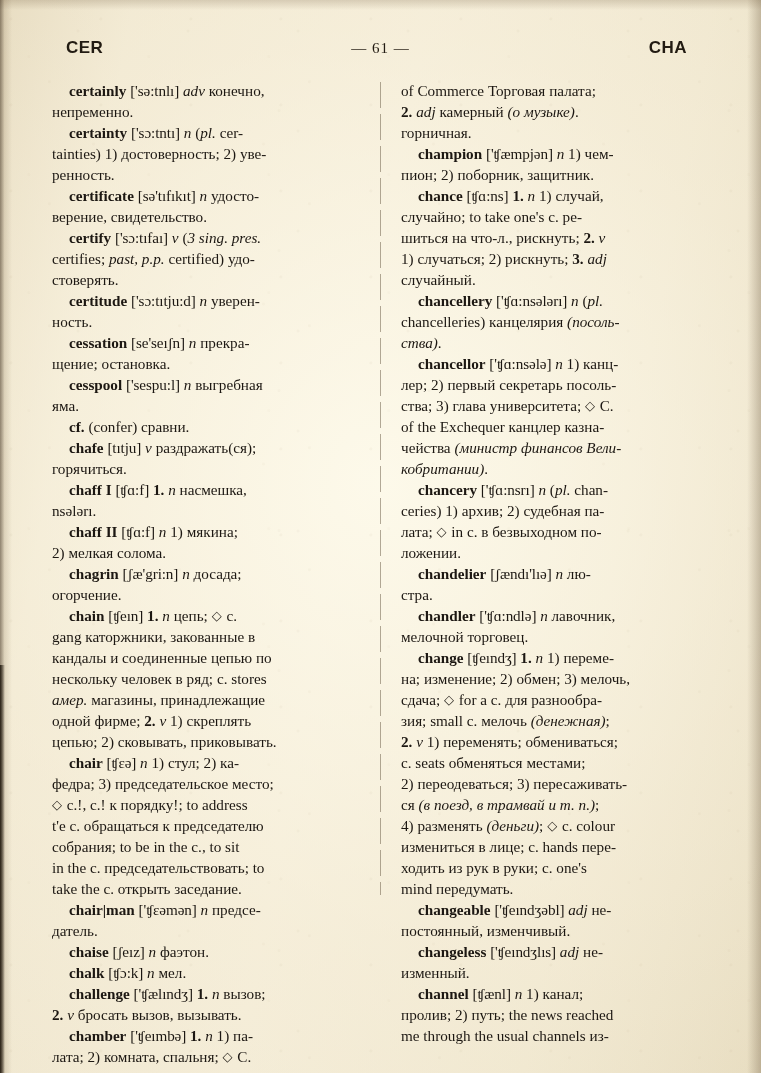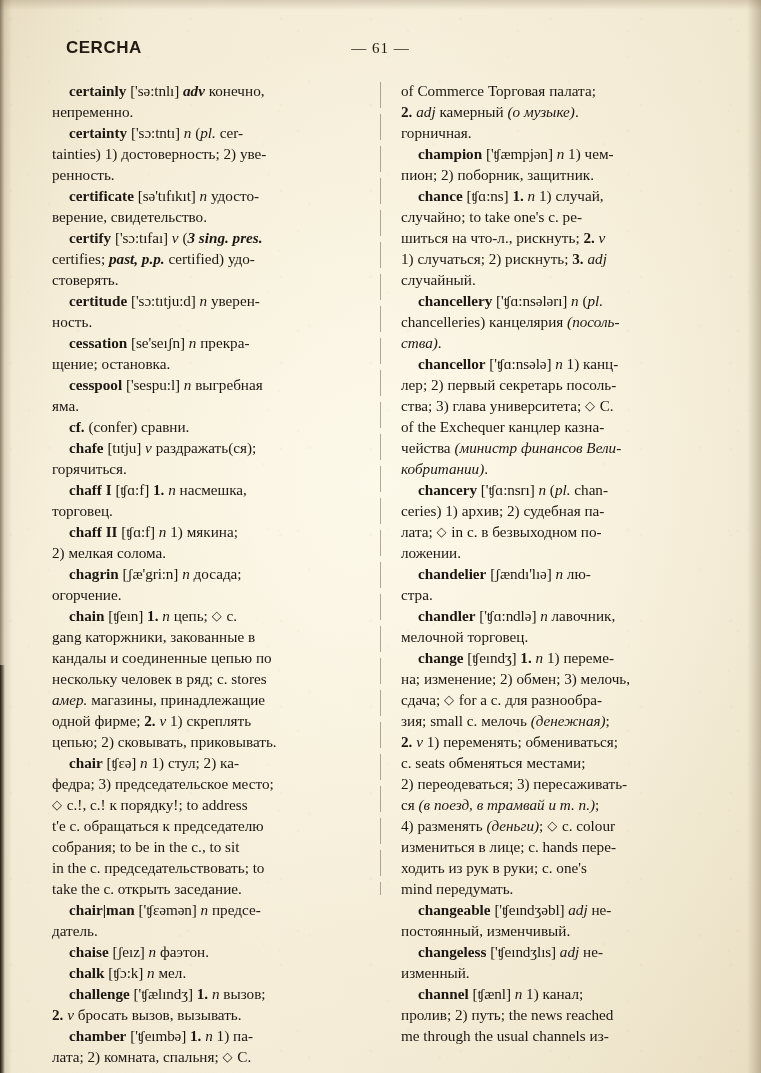--- a/index.html
+++ b/index.html
@@ -45,21 +45,21 @@
   .edge-top{
     position:absolute;left:0;top:0;height:10px;width:100%;
     background:linear-gradient(180deg,rgba(110,88,58,.22),rgba(150,130,96,0));
     pointer-events:none;
   }
 
   
   .runhead{
     position:absolute;left:0;right:0;top:36px;height:24px;
     padding:0 58px;
-    display:flex;align-items:center;justify-content:flex-start;
+    display:flex;align-items:center;justify-content:space-between;
     font-family:"Liberation Sans","DejaVu Sans",sans-serif;
     font-weight:bold;font-size:17px;letter-spacing:.5px;
     color:#221b12;
   }
   .runhead .folio{
     font-family:"Liberation Serif","DejaVu Serif",serif;
     font-weight:normal;font-size:15px;letter-spacing:1px;
     position:absolute;left:50%;transform:translateX(-50%);
   }
   .runhead .cue-left{padding-left:8px;}
@@ -88,21 +88,21 @@
     align-self:stretch;
     margin-top:2px;margin-bottom:120px;
   }
   .col-right{padding-left:12px;}
 
   .entry{margin:0;text-indent:17px;}
   .entry.cont{text-indent:0;}
   .hw{font-weight:bold;}
   .tr{letter-spacing:-.1px;}
   .it{font-style:italic;}
-  .bi{font-weight:bold;font-style:italic;}
+  .bi{font-weight:normal;font-style:italic;}
   .num{font-weight:bold;}
   .dia{font-size:13px;vertical-align:1px;letter-spacing:1px;}
 </style>
 </head>
 <body>
 
 <div class="page">
   <div class="grain"></div>
   <div class="edge-top"></div>
   <div class="edge-left"></div>
@@ -129,21 +129,21 @@
         <p class="entry"><span class="hw">certitude</span> <span class="tr">['sɔ:tıtju:d]</span> <span class="it">n</span> уверен-</p>
         <p class="entry cont">ность.</p>
         <p class="entry"><span class="hw">cessation</span> <span class="tr">[se'seıʃn]</span> <span class="it">n</span> прекра-</p>
         <p class="entry cont">щение; остановка.</p>
         <p class="entry"><span class="hw">cesspool</span> <span class="tr">['sespu:l]</span> <span class="it">n</span> выгребная</p>
         <p class="entry cont">яма.</p>
         <p class="entry"><span class="hw">cf.</span> (confer) сравни.</p>
         <p class="entry"><span class="hw">chafe</span> <span class="tr">[tıtju]</span> <span class="it">v</span> раздражать(ся);</p>
         <p class="entry cont">горячиться.</p>
         <p class="entry"><span class="hw">chaff I</span> <span class="tr">[ʧɑ:f]</span> <span class="num">1.</span> <span class="it">n</span> насмешка,</p>
-        <p class="entry cont">торговец.</p>
+        <p class="entry cont">nsələrı.</p>
         <p class="entry"><span class="hw">chaff II</span> <span class="tr">[ʧɑ:f]</span> <span class="it">n</span> 1) мякина;</p>
         <p class="entry cont">2) мелкая солома.</p>
         <p class="entry"><span class="hw">chagrin</span> <span class="tr">[ʃæ'gri:n]</span> <span class="it">n</span> досада;</p>
         <p class="entry cont">огорчение.</p>
         <p class="entry"><span class="hw">chain</span> <span class="tr">[ʧeın]</span> <span class="num">1.</span> <span class="it">n</span> цепь; <span class="dia">◇</span> c.</p>
         <p class="entry cont">gang каторжники, закованные в</p>
         <p class="entry cont">кандалы и соединенные цепью по</p>
         <p class="entry cont">нескольку человек в ряд; c. stores</p>
         <p class="entry cont"><span class="it">амер.</span> магазины, принадлежащие</p>
         <p class="entry cont">одной фирме; <span class="num">2.</span> <span class="it">v</span> 1) скреплять</p>

